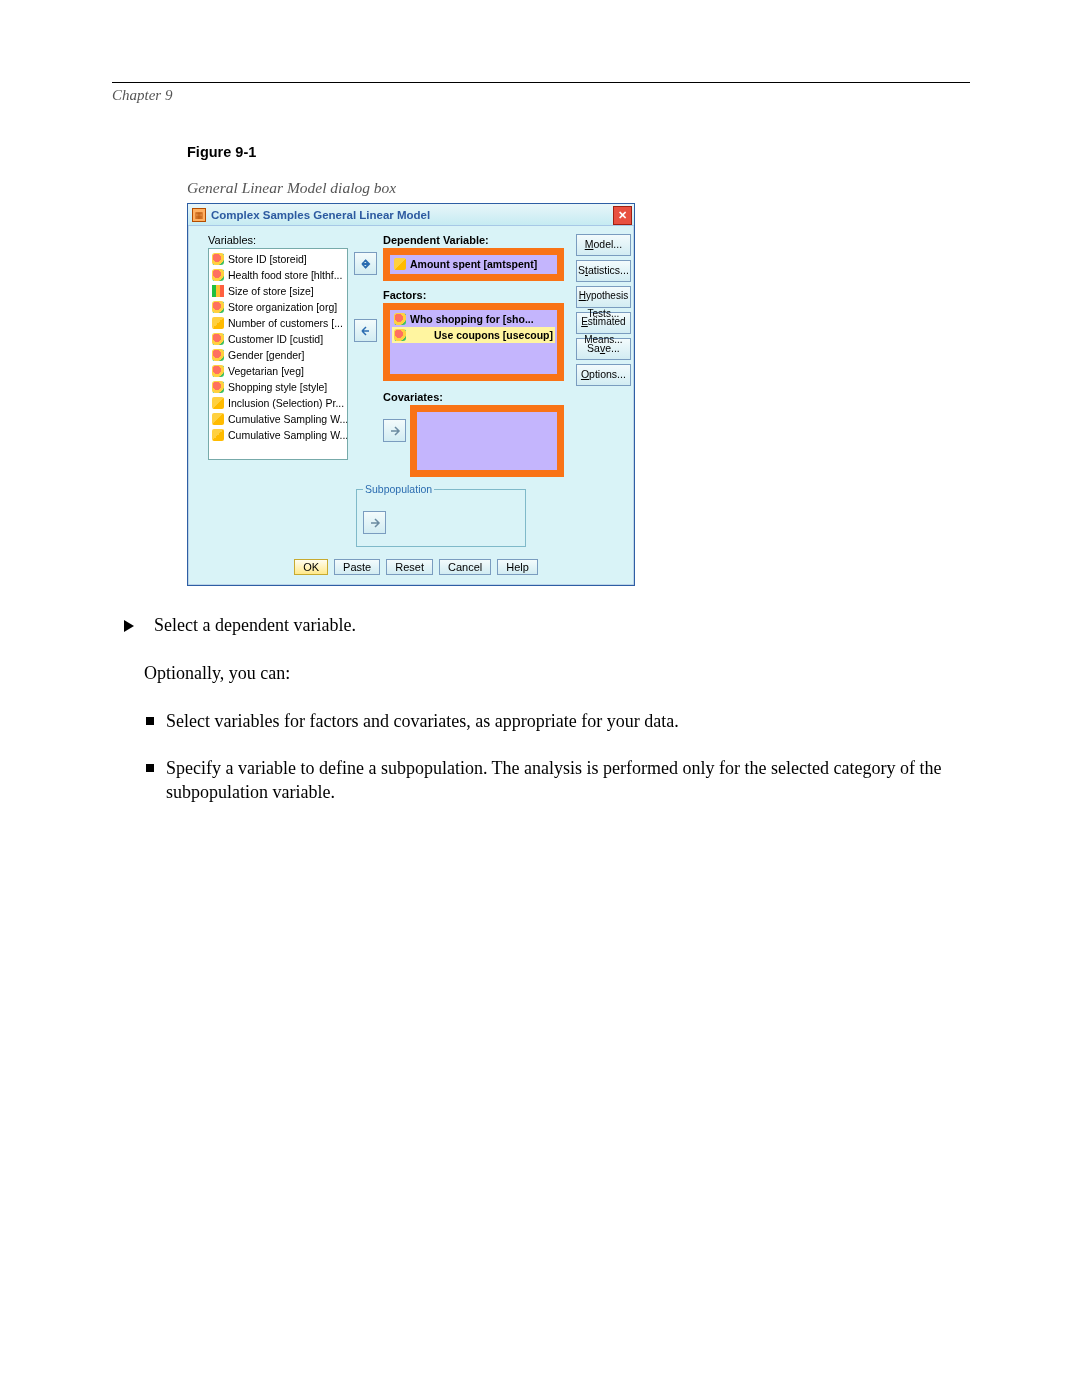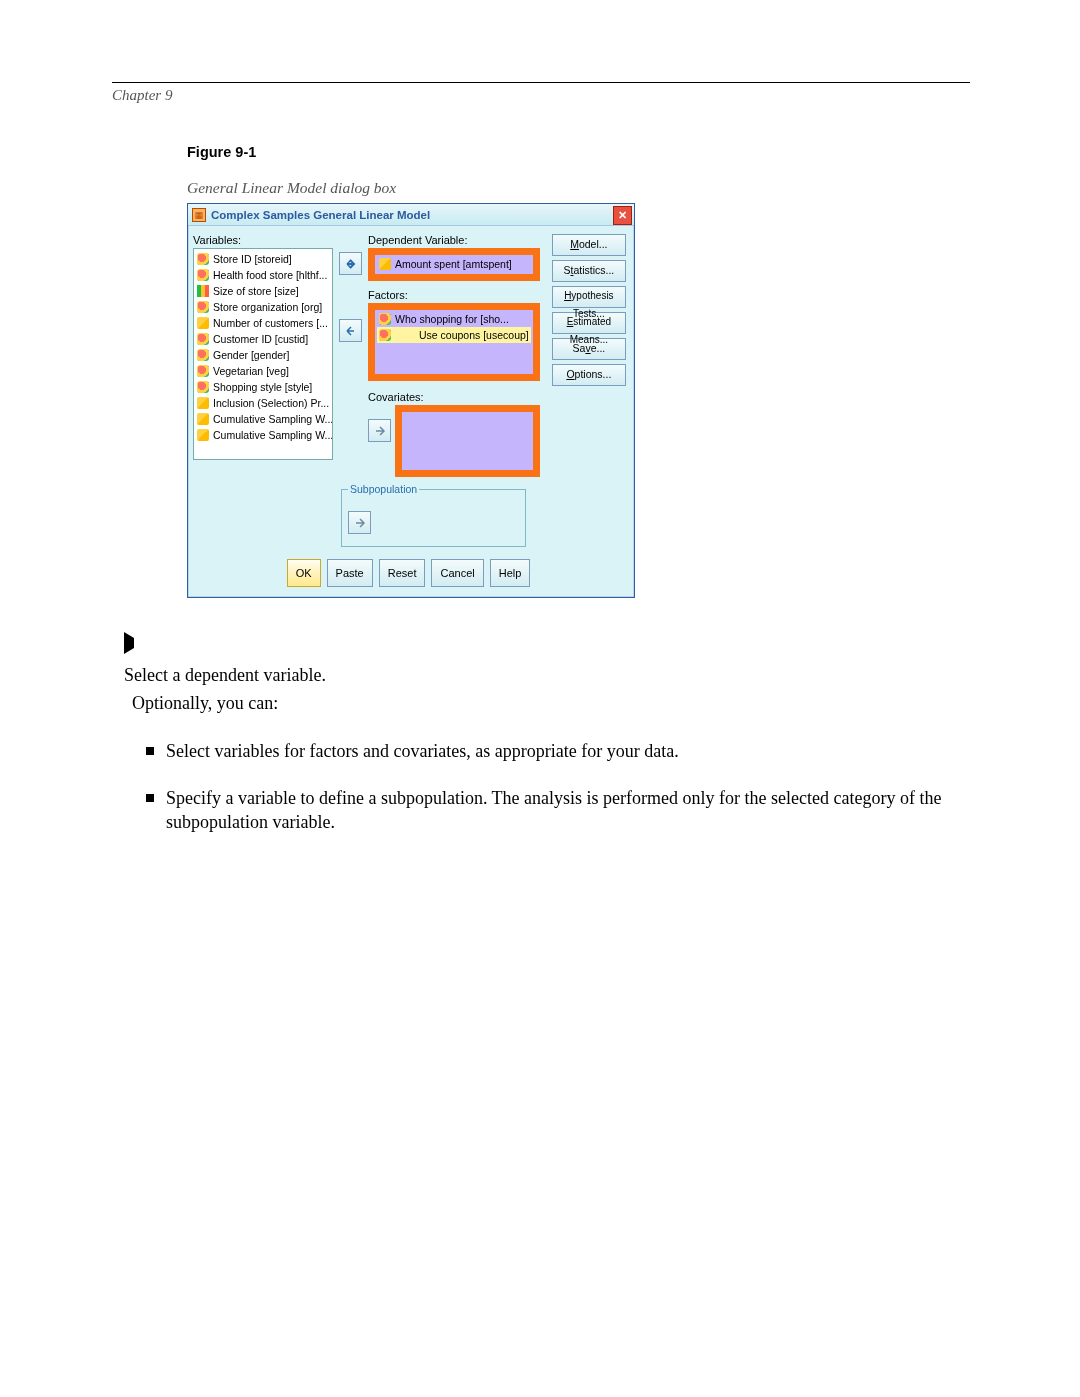--- a/index.html
+++ b/index.html
@@ -83,29 +83,29 @@
     width: 17px; height: 17px;
     background: #e85040;
     border: 1px solid #a02010;
     color: #fff;
     font-weight: bold;
     font-size: 11px;
     display:flex;align-items:center;justify-content:center;
     cursor:pointer;
   }
   .dlg-body {
-    padding: 8px 10px 10px 5px;
+    padding: 8px 10px 10px 20px;
   }
   .columns {
     display: flex;
     gap: 6px;
   }
   .col-left { width: 140px; }
   .col-mid  { width: 23px; display:flex; flex-direction:column; align-items:center;}
-  .col-right{ flex: 1; }
+  .col-right{ flex: 1; font-weight: bold; }
   .col-sidebtn { width: 92px; margin-left:6px;}
 
   .lbl {
     font-size: 11px;
     margin-bottom: 2px;
     display: block;
   }
   .listbox {
     background: #fff;
     border: 1px solid #7aa;
@@ -190,37 +190,36 @@
 
   .sel-y { background: #fff5a0; gap: 28px; }
 
   .dlgfoot {
     display:flex;
     gap:6px;
     justify-content:center;
     margin-top: 12px;
   }
   .footbtn {
-    height: 28px;
+    height: 16px;
     padding: 0 8px;
     border: 1px solid #7a9cbf;
     background: linear-gradient(#f3fbfc,#d2ecf2);
     font-size: 11px;
     cursor:pointer;
   }
   .footbtn.ok { background: linear-gradient(#fffdf0,#ffe98a); border-color:#c7aa30;}
 
   
   .bodytext { margin-top: 28px; font-size: 18px; line-height: 1.32; }
   .step {
     display:flex;
     gap: 10px;
-    margin-bottom: 4px;
+    margin-bottom: 24px;
     margin-left: -8px;
-    flex-direction: column;
   }
   .step .tri {
     width: 0; height: 0;
     border-top: 6px solid transparent;
     border-bottom: 6px solid transparent;
     border-left: 10px solid #000;
     margin-top: 6px;
     flex: 0 0 10px;
   }
   .para { margin: 0 0 12px 0; }
@@ -399,21 +398,21 @@
           <button class="footbtn">Help</button>
         </div>
       </div>
     </div>
 
     <div class="bodytext" style="margin-left:-55px;">
       <div class="step">
         <div class="tri"></div>
         <div>Select a dependent variable.</div>
       </div>
-      <p class="para" style="margin-left:0">Optionally, you can:</p>
+      <p class="para" style="margin-left:12px">Optionally, you can:</p>
       <ul class="sq" style="margin-left:12px">
         <li>Select variables for factors and covariates, as appropriate for your data.</li>
         <li>Specify a variable to define a subpopulation. The analysis is performed only for the selected category of the subpopulation variable.</li>
       </ul>
     </div>
 
   </div>
 </div>
 
 </body></html>

